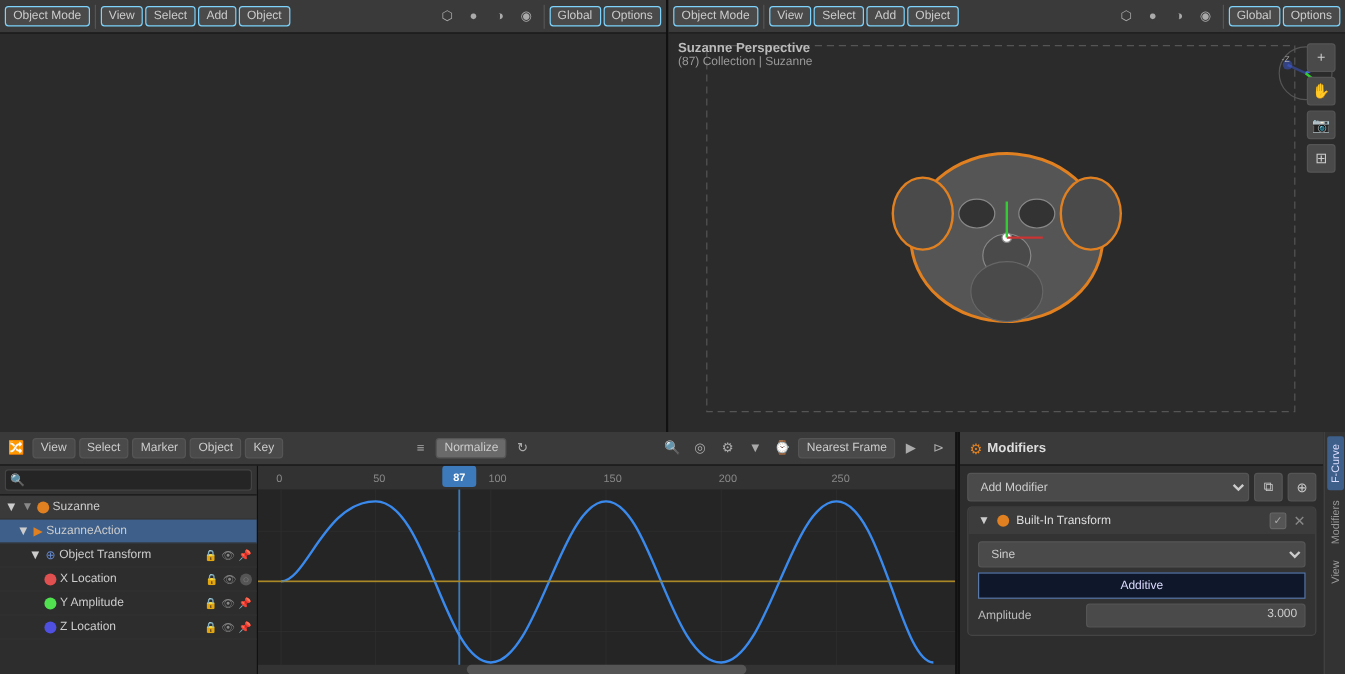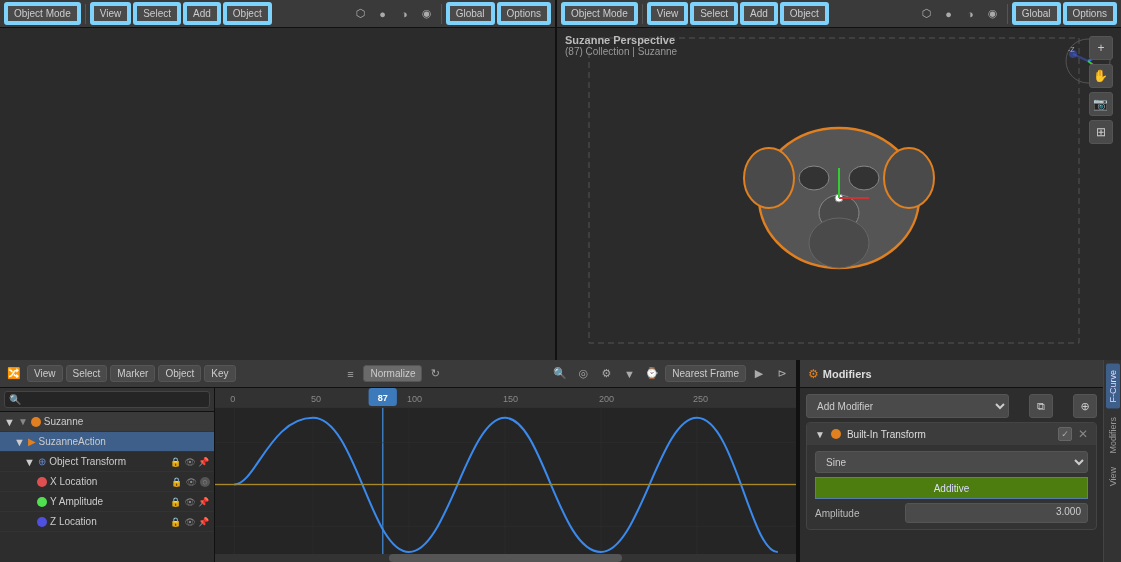--- a/index.html
+++ b/index.html
@@ -49,21 +49,21 @@
       align-items: center;
       height: 28px;
       background: #3a3a3a;
       padding: 0 4px;
       gap: 2px;
       border-bottom: 1px solid #111;
     }
 
     .vp-btn {
       background: #4a4a4a;
-      border: 4px solid #7dd3fc;
+      border: 1px solid #7dd3fc;
       color: #ccc;
       font-size: 10px;
       padding: 2px 6px;
       border-radius: 3px;
       cursor: pointer;
       white-space: nowrap;
     }
 
     .vp-separator {
       width: 1px;
@@ -245,21 +245,21 @@
       padding: 6px;
       overflow-y: auto;
       display: flex;
       flex-direction: column;
       gap: 4px;
     }
 
     .add-modifier-row {
       display: flex;
       align-items: center;
-      gap: 20px;
+      gap: 4px;
     }
 
     .add-modifier-select {
       flex: 1;
       background: #4a4a4a;
       border: 1px solid #555;
       color: #ccc;
       font-size: 10px;
       padding: 3px 6px;
       border-radius: 3px;
@@ -353,21 +353,21 @@
       height: 22px;
       background: #4a6a9a;
       border: 1px solid #5a7aaa;
       color: #ddf;
       font-size: 10px;
       cursor: pointer;
       display: flex;
       align-items: center;
       justify-content: center;
     }
-    .mod-mode-btn.active { background: #4d7c0f; }
+    .mod-mode-btn.active { background: #0f172a; }
 
     .mod-param-row {
       display: flex;
       align-items: center;
       gap: 20px;
     }
     .mod-param-label {
       font-size: 10px;
       color: #bbb;
       width: 70px;

